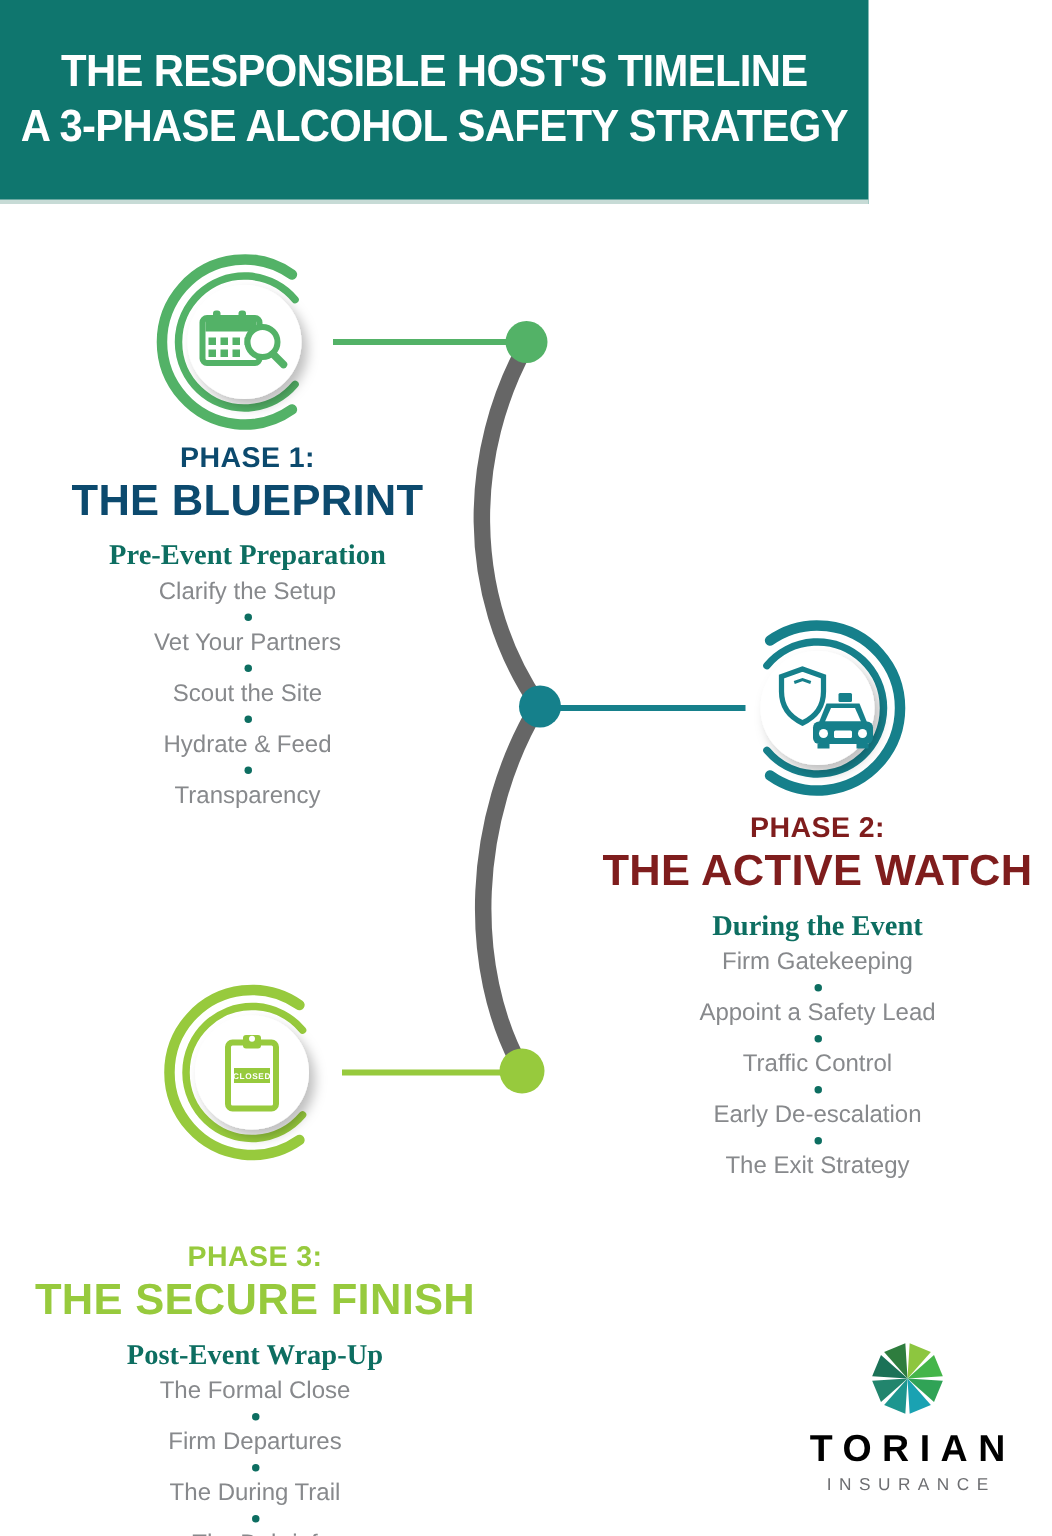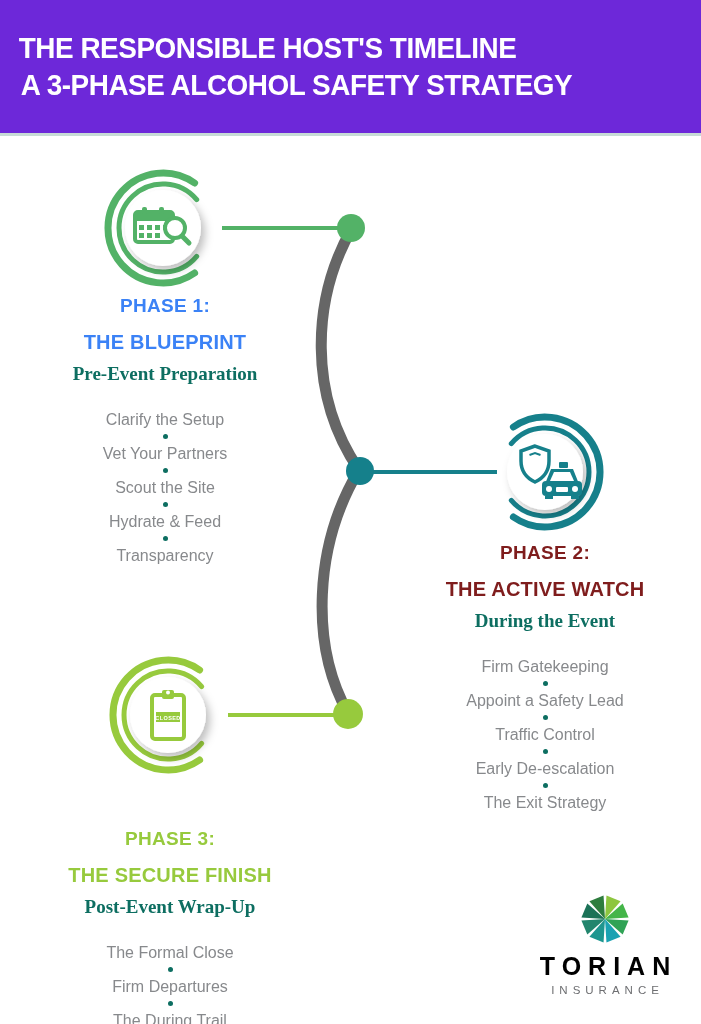--- a/index.html
+++ b/index.html
@@ -2,47 +2,47 @@
 <html><head>
 <meta charset="utf-8">
 <style>
   html,body { margin:0; padding:0; background:#fff; }
   .canvas {
     position:relative; width:701px; height:1024px; background:#ffffff;
     font-family:"Liberation Sans", sans-serif; overflow:hidden;
   }
   
   .header {
-    position:absolute; left:0; top:0; width:701px; height:133px;
-    background:#6d28d9; border-bottom:3px solid #c7dbd6;
-    display:flex; flex-direction:column; align-items:flex-start; justify-content:center; gap:3px;
+    position:absolute; left:0; top:0; width:579px; height:133px;
+    background:#0f766e; border-bottom:3px solid #c7dbd6;
+    display:flex; flex-direction:column; align-items:center; justify-content:center; gap:3px;
   }
   .header .line {
     color:#ffffff; font-weight:bold; font-size:30px; letter-spacing:-0.5px;
     white-space:nowrap; transform:scaleX(0.93); transform-origin:center;
   }
   
   .timeline-svg { position:absolute; left:0; top:0; z-index:1; }
   
   .badge { position:absolute; z-index:3; width:124px; height:124px; }
   .badge-1 { left:101px; top:166px; }
   .badge-2 { left:483px; top:410px; }
   .badge-3 { left:106px; top:653px; }
   
   .phase { position:absolute; width:300px; text-align:center; z-index:2; }
   .phase-1 { left:15px;  top:295px; }
   .phase-2 { left:395px; top:542px; }
   .phase-3 { left:20px;  top:828px; }
   .phase .label   { font-weight:bold; font-size:19px; letter-spacing:0.3px; }
-  .phase .title   { font-weight:bold; font-size:20px; letter-spacing:0.2px; margin-top:14px; white-space:nowrap; }
+  .phase .title   { font-weight:bold; font-size:29px; letter-spacing:0.2px; margin-top:1px; white-space:nowrap; }
   .phase .subtitle{ font-weight:bold; font-size:19px; color:#0d6e61; margin-top:9px;font-family:Liberation Serif, serif; }
-  .phase-1 .label, .phase-1 .title { color:#3b82f6; }
+  .phase-1 .label, .phase-1 .title { color:#0c4a6e; }
   .phase-2 .label, .phase-2 .title { color:#7f1d1d; }
   .phase-3 .label, .phase-3 .title { color:#97ca3d; }
-  .items { margin-top:25px; display:flex; flex-direction:column; align-items:center; gap:5px; }
+  .items { margin-top:3px; display:flex; flex-direction:column; align-items:center; gap:5px; }
   .item  { color:#87898c; font-size:16px; line-height:19px; }
   .sep-dot { width:5px; height:5px; border-radius:50%; background:#0d6e61; }
   
   .logo { position:absolute; left:515px; top:890px; width:180px; text-align:center; z-index:2; }
   .logo svg { display:block; margin:0 auto; }
   .logo-name {
     margin-top:4px; color:#000000; font-weight:bold; font-size:25px;
     letter-spacing:7px; padding-left:7px; white-space:nowrap;
   }
   .logo-sub {

